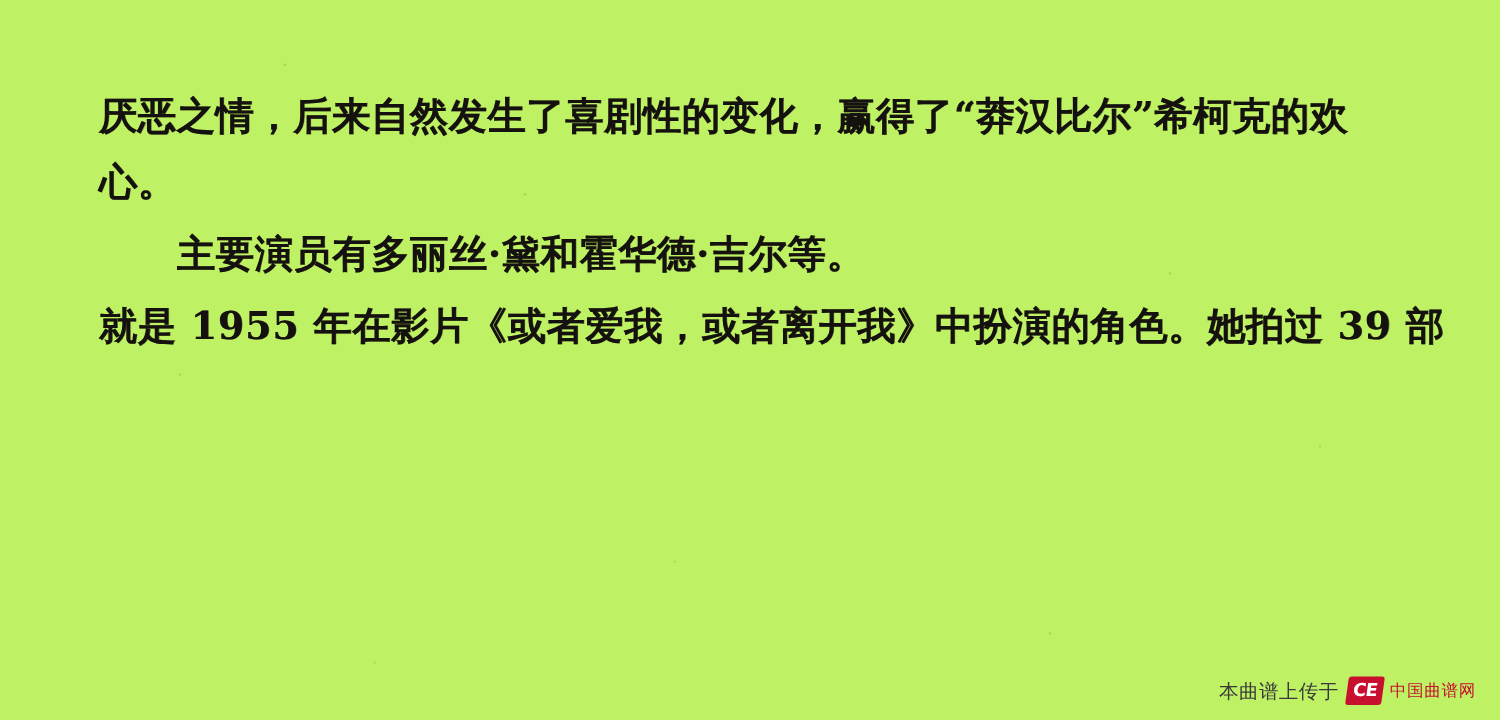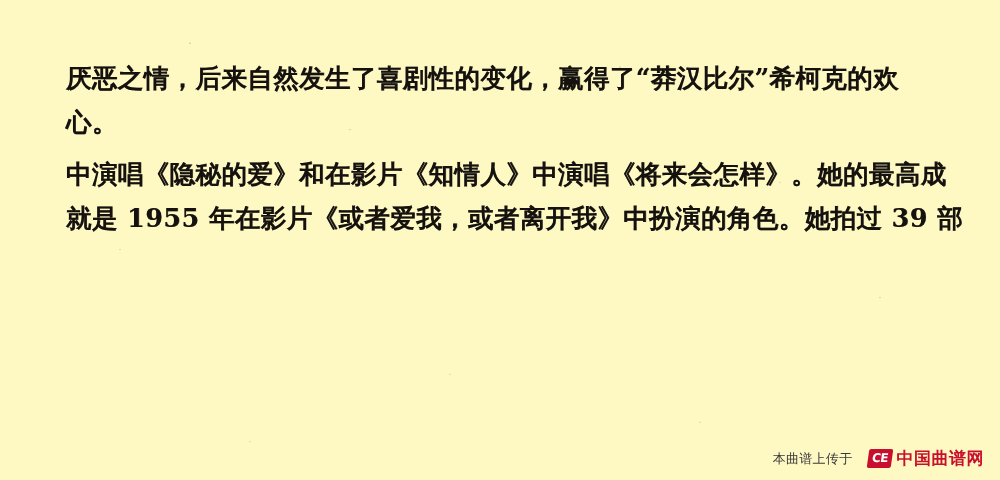--- a/index.html
+++ b/index.html
@@ -10,21 +10,21 @@
     width: 1000px;
     height: 480px;
     background: #fdfdfb;
     font-family: "DejaVu Serif", "Liberation Serif", serif;
     overflow: hidden;
     position: relative;
   }
   .page {
     position: absolute;
     inset: 0;
-    background: #fef9c3;
+    background: #bef264;
   }
   
   .speckle {
     position: absolute;
     inset: 0;
     pointer-events: none;
     background-image:
       radial-gradient(circle at 19% 9%, rgba(90,80,70,0.22) 0 0.6px, transparent 1.1px),
       radial-gradient(circle at 62% 14%, rgba(90,80,70,0.18) 0 0.6px, transparent 1.1px),
       radial-gradient(circle at 35% 27%, rgba(90,80,70,0.20) 0 0.6px, transparent 1.1px),
@@ -56,21 +56,21 @@
   }
   .para-gap {
     height: 4px;
   }
   .footer {
     position: absolute;
     right: 16px;
     bottom: 10px;
     display: flex;
     align-items: center;
-    gap: 16px;
+    gap: 6px;
     font-family: "DejaVu Sans", "Liberation Sans", sans-serif;
   }
   .footer-text {
     font-size: 13px;
     color: #3a3a3a;
     letter-spacing: 0.3px;
   }
   .footer-logo {
     display: inline-flex;
     align-items: center;
@@ -82,43 +82,43 @@
     color: #ffffff;
     font-size: 12px;
     font-weight: bold;
     line-height: 1;
     padding: 3px 4px 4px 4px;
     border-radius: 2px;
     letter-spacing: -0.5px;
     transform: skewX(-8deg);
   }
   .logo-text {
-    font-size: 17px;
+    font-size: 11px;
     color: #c8102e;
-    font-weight: bold;
+    font-weight: normal;
     letter-spacing: 0.5px;
   }
 </style>
 </head>
 <body>
 
 <div class="page">
   <div class="speckle"></div>
 
   <div class="text-block">
 
     <p class="line">厌恶之情，后来自然发生了喜剧性的变化，赢得了“莽汉比尔”希柯克的欢</p>
     <p class="line">心。</p>
 
     <div class="para-gap"></div>
 
+    <p class="line indent">主要演员有多丽丝·黛和霍华德·吉尔等。</p>
 
     <div class="para-gap"></div>
 
-    <p class="line">中演唱《隐秘的爱》和在影片《知情人》中演唱《将来会怎样》。她的最高成</p>
     <p class="line">就是 1955 年在影片《或者爱我，或者离开我》中扮演的角色。她拍过 39 部</p>
 
   </div>
 
   <div class="footer">
     <span class="footer-text">本曲谱上传于</span>
     <span class="footer-logo">
       <span class="logo-mark">CE</span>
       <span class="logo-text">中国曲谱网</span>
     </span>

